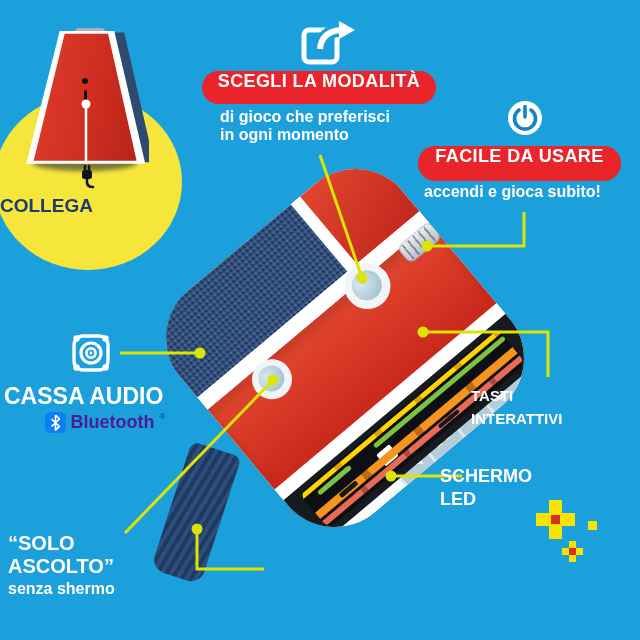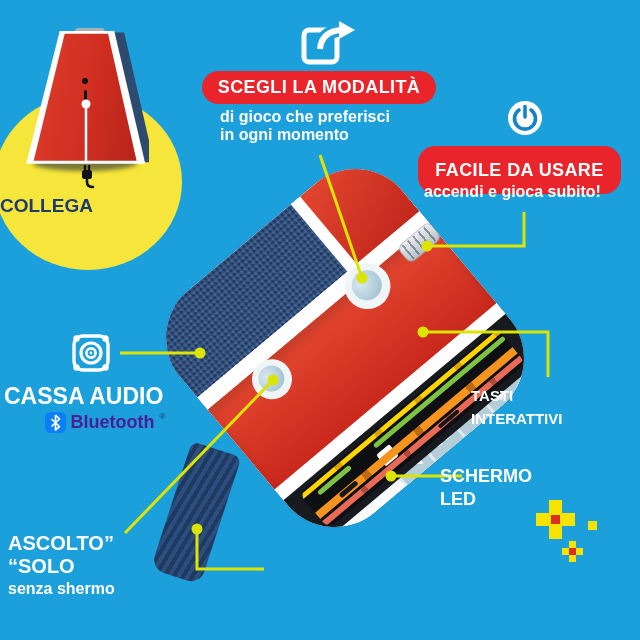--- a/index.html
+++ b/index.html
@@ -20,27 +20,27 @@
               clip-path:polygon(28% 2%,72% 2%,97% 93%,1% 93%);}
   .mini-red{position:absolute;inset:0;
             background:linear-gradient(100deg,#e0402e 0%,#cf2d20 55%,#b02217 100%);
             clip-path:polygon(32% 4%,67% 4%,90% 91%,7% 91%);}
   .mini-port-dot{position:absolute;left:57px;top:50px;width:6px;height:6px;border-radius:50%;background:#10131a;}
   .mini-port-slot{position:absolute;left:59px;top:62px;width:3px;height:11px;border-radius:2px;background:#10131a;}
 
   
   .lbl{position:absolute;text-align:left;color:#ffffff;font-weight:bold;z-index:6;}
   .lbl.navy{color:#1D3B6F;}
-  .badge{position:absolute;display:flex;align-items:center;justify-content:center;
+  .badge{position:absolute;display:flex;justify-content:center;
          background:#E9242B;color:#fff;font-weight:bold;border-radius:17px;
          letter-spacing:.4px;z-index:6;}
   .collega{left:0px;top:195px;width:182px;font-size:19px;line-height:22px;}
   .badge-modalita{left:202px;top:71px;width:234px;height:33px;font-size:18px;}
   .sub-modalita{left:220px;top:108px;width:200px;font-size:16px;line-height:18px;}
-  .badge-facile{left:418px;top:146px;width:203px;height:48px;font-size:18px;}
+  .badge-facile{left:418px;top:146px;width:203px;height:35px;font-size:18px;}
   .sub-facile{left:424px;top:183px;width:196px;font-size:16px;}
   .cassa{left:4px;top:383px;width:180px;font-size:23px;}
   .bt-row{position:absolute;left:40px;top:412px;width:130px;display:flex;align-items:center;
           justify-content:center;gap:5px;z-index:6;}
   .bt-text{color:#4c1d95;font-weight:bold;font-size:18px;}
   .bt-reg{color:#16355F;font-size:8px;vertical-align:top;position:relative;top:-6px;}
   .tasti{left:471px;top:384px;width:160px;font-size:15px;line-height:23px;}
   .schermo{left:440px;top:465px;width:160px;font-size:18px;line-height:23px;}
   .solo{left:8px;top:532px;width:160px;font-size:20px;line-height:23px;}
   .solo .small{font-size:16px;line-height:22px;}
@@ -292,18 +292,18 @@
       <div class="c"></div>
   </div>
   <div class="px dot-sq"></div>
   <div class="px plus plus-sm">
     <div class="h"></div>
       <div class="v"></div>
       <div class="c"></div>
   </div>
 
   <div class="lbl solo">
+    <div>“SOLO</div>
     <div>ASCOLTO”</div>
-    <div>“SOLO</div>
     <div class="small">senza shermo</div>
   </div>
 
 </div>
 
 </body></html>

